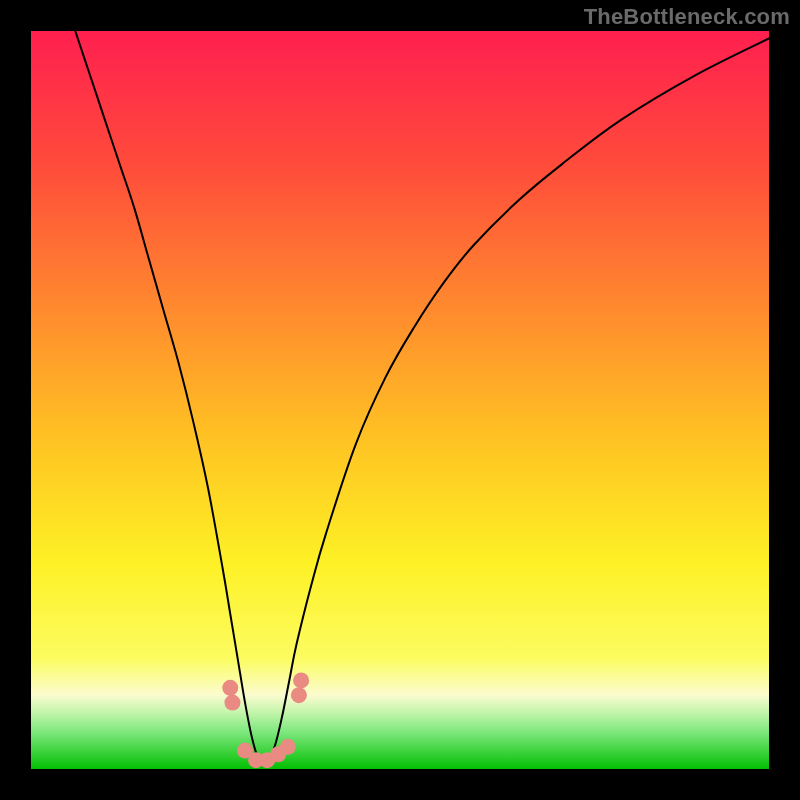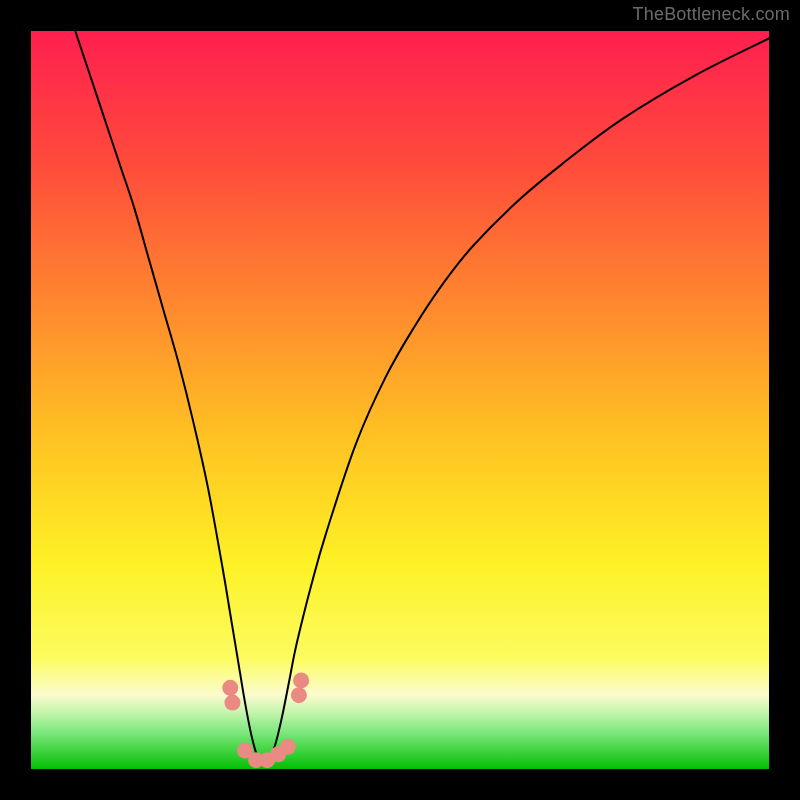--- a/index.html
+++ b/index.html
@@ -15,22 +15,22 @@
     position: relative;
     width: 800px;
     height: 800px;
     background: #000;
   }
   .watermark {
     position: absolute;
     top: 4px;
     right: 10px;
     color: #6a6a6a;
-    font-size: 18px;
-    font-weight: 400;
+    font-size: 22px;
+    font-weight: 700;
     letter-spacing: 0.2px;
     z-index: 50;
     user-select: none;
   }
   .plot {
     position: absolute;
     left: 31px;
     top: 31px;
     width: 738px;
     height: 738px;

